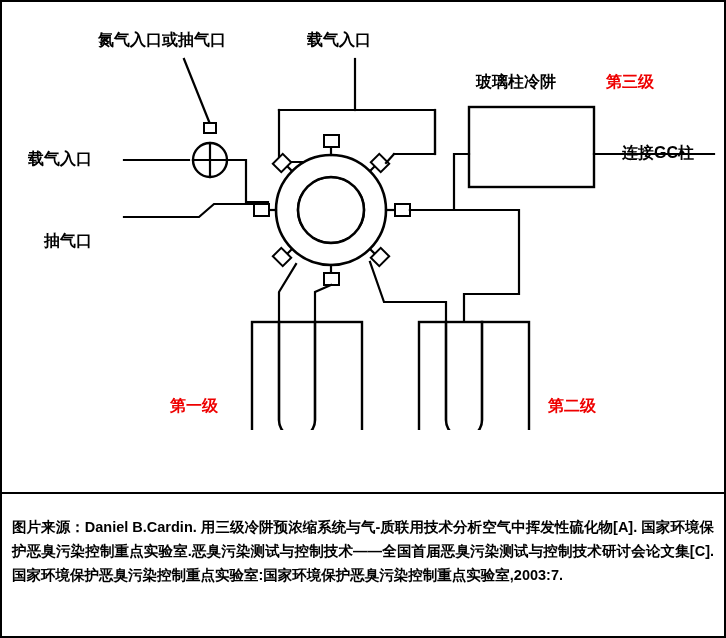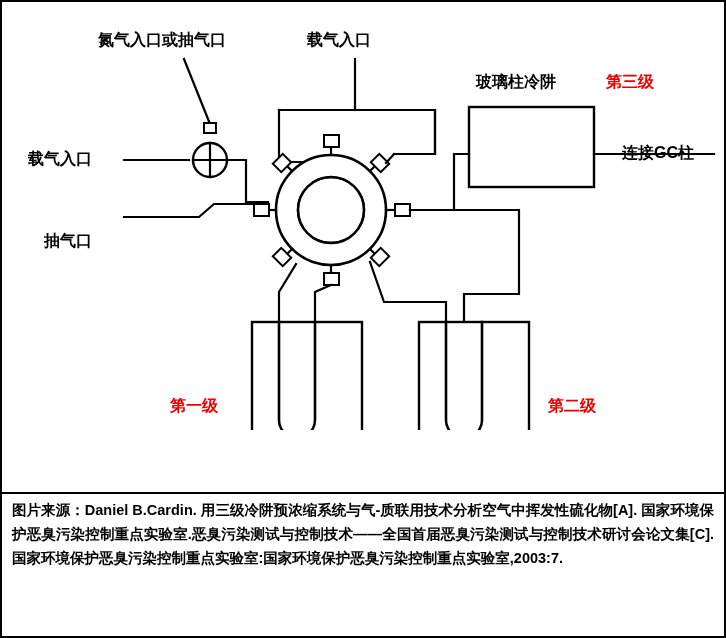--- a/index.html
+++ b/index.html
@@ -49,21 +49,21 @@
     text-align: center;
   }
   #caption {
     position: absolute;
     left: 0;
     top: 490px;
     width: 722px;
     height: 144px;
     box-sizing: border-box;
     border-top: 2px solid #000;
-    padding: 5px 10px 0 10px;
+    padding: 22px 10px 0 10px;
     font-family: "Liberation Sans", sans-serif;
     font-size: 14.5px;
     font-weight: bold;
     color: #000;
     line-height: 1.65;
     text-align: justify;
   }
 </style>
 </head>
 <body>

